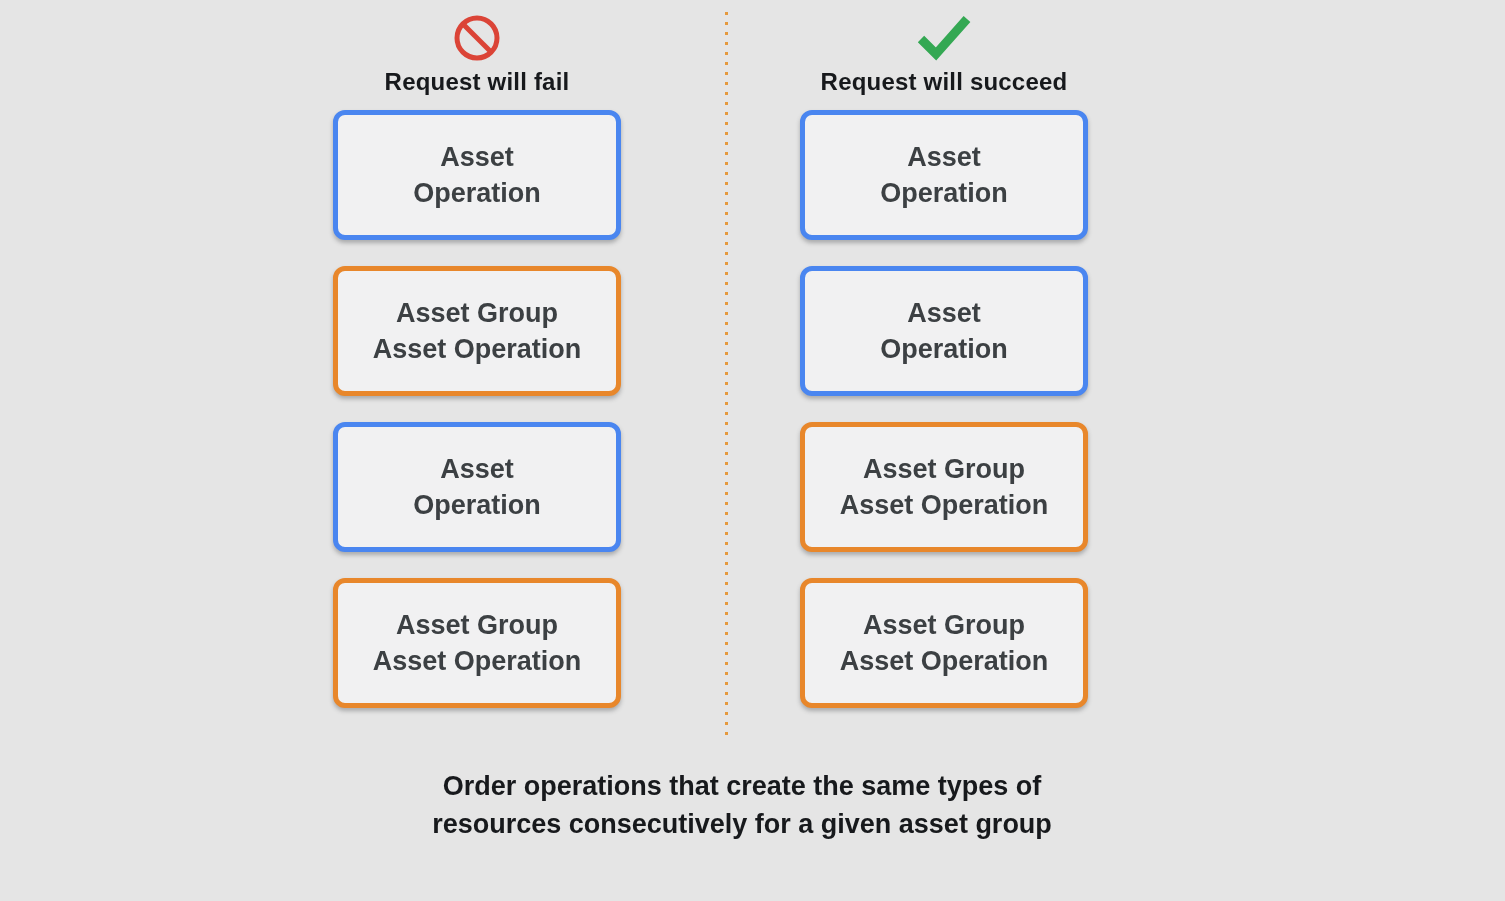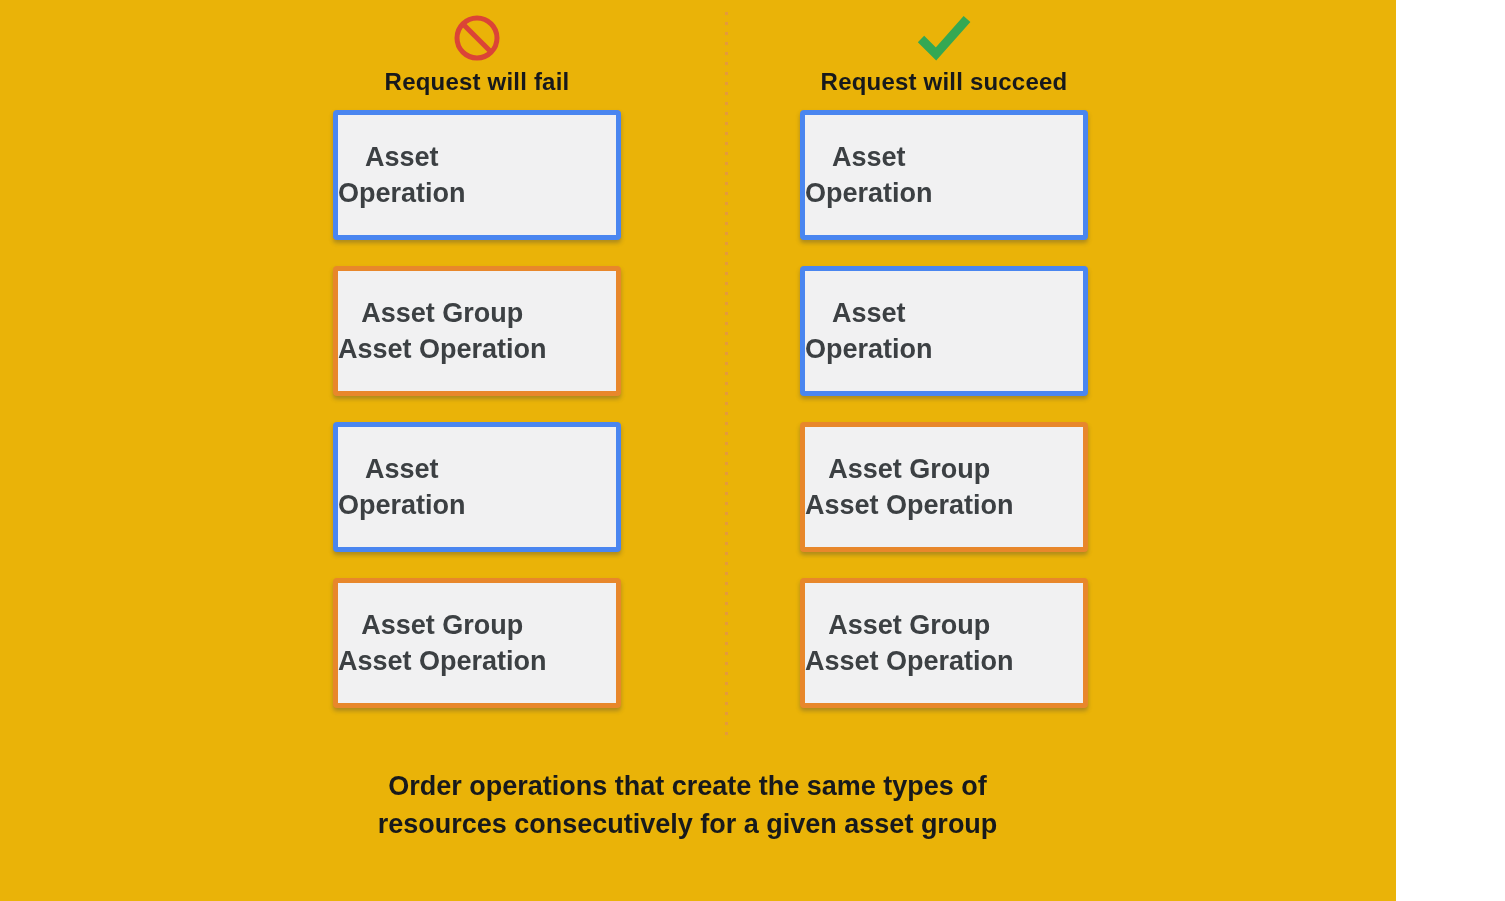--- a/index.html
+++ b/index.html
@@ -3,23 +3,23 @@
 <meta charset="utf-8">
 <style>
   html, body {
     margin: 0;
     padding: 0;
     background: #ffffff;
     font-family: "Liberation Sans", sans-serif;
   }
   .canvas {
     position: relative;
-    width: 1396px;
+    width: 1505px;
     height: 901px;
-    background: #eab308;
+    background: #e5e5e5;
     overflow: hidden;
   }
 
   
   .column {
     position: absolute;
     top: 10px;
     width: 288px;
     display: flex;
     flex-direction: column;
@@ -43,24 +43,25 @@
     white-space: nowrap;
     text-align: center;
   }
 
   
   .op-box {
     box-sizing: border-box;
     width: 288px;
     height: 130px;
     margin-bottom: 26px;
-    border-radius: 4px;
+    border-radius: 12px;
     background: var(--box_bg);
     display: flex;
     align-items: center;
+    justify-content: center;
     box-shadow: 0 3px 4px rgba(60,64,67,0.35);
   }
   .op-box.blue   { border: 5px solid var(--blue); }
   .op-box.orange { border: 5px solid var(--orange); }
   .box-label {
     font-size: 27px;
     font-weight: bold;
     line-height: 1.35;
     color: var(--text);
     text-align: center;

